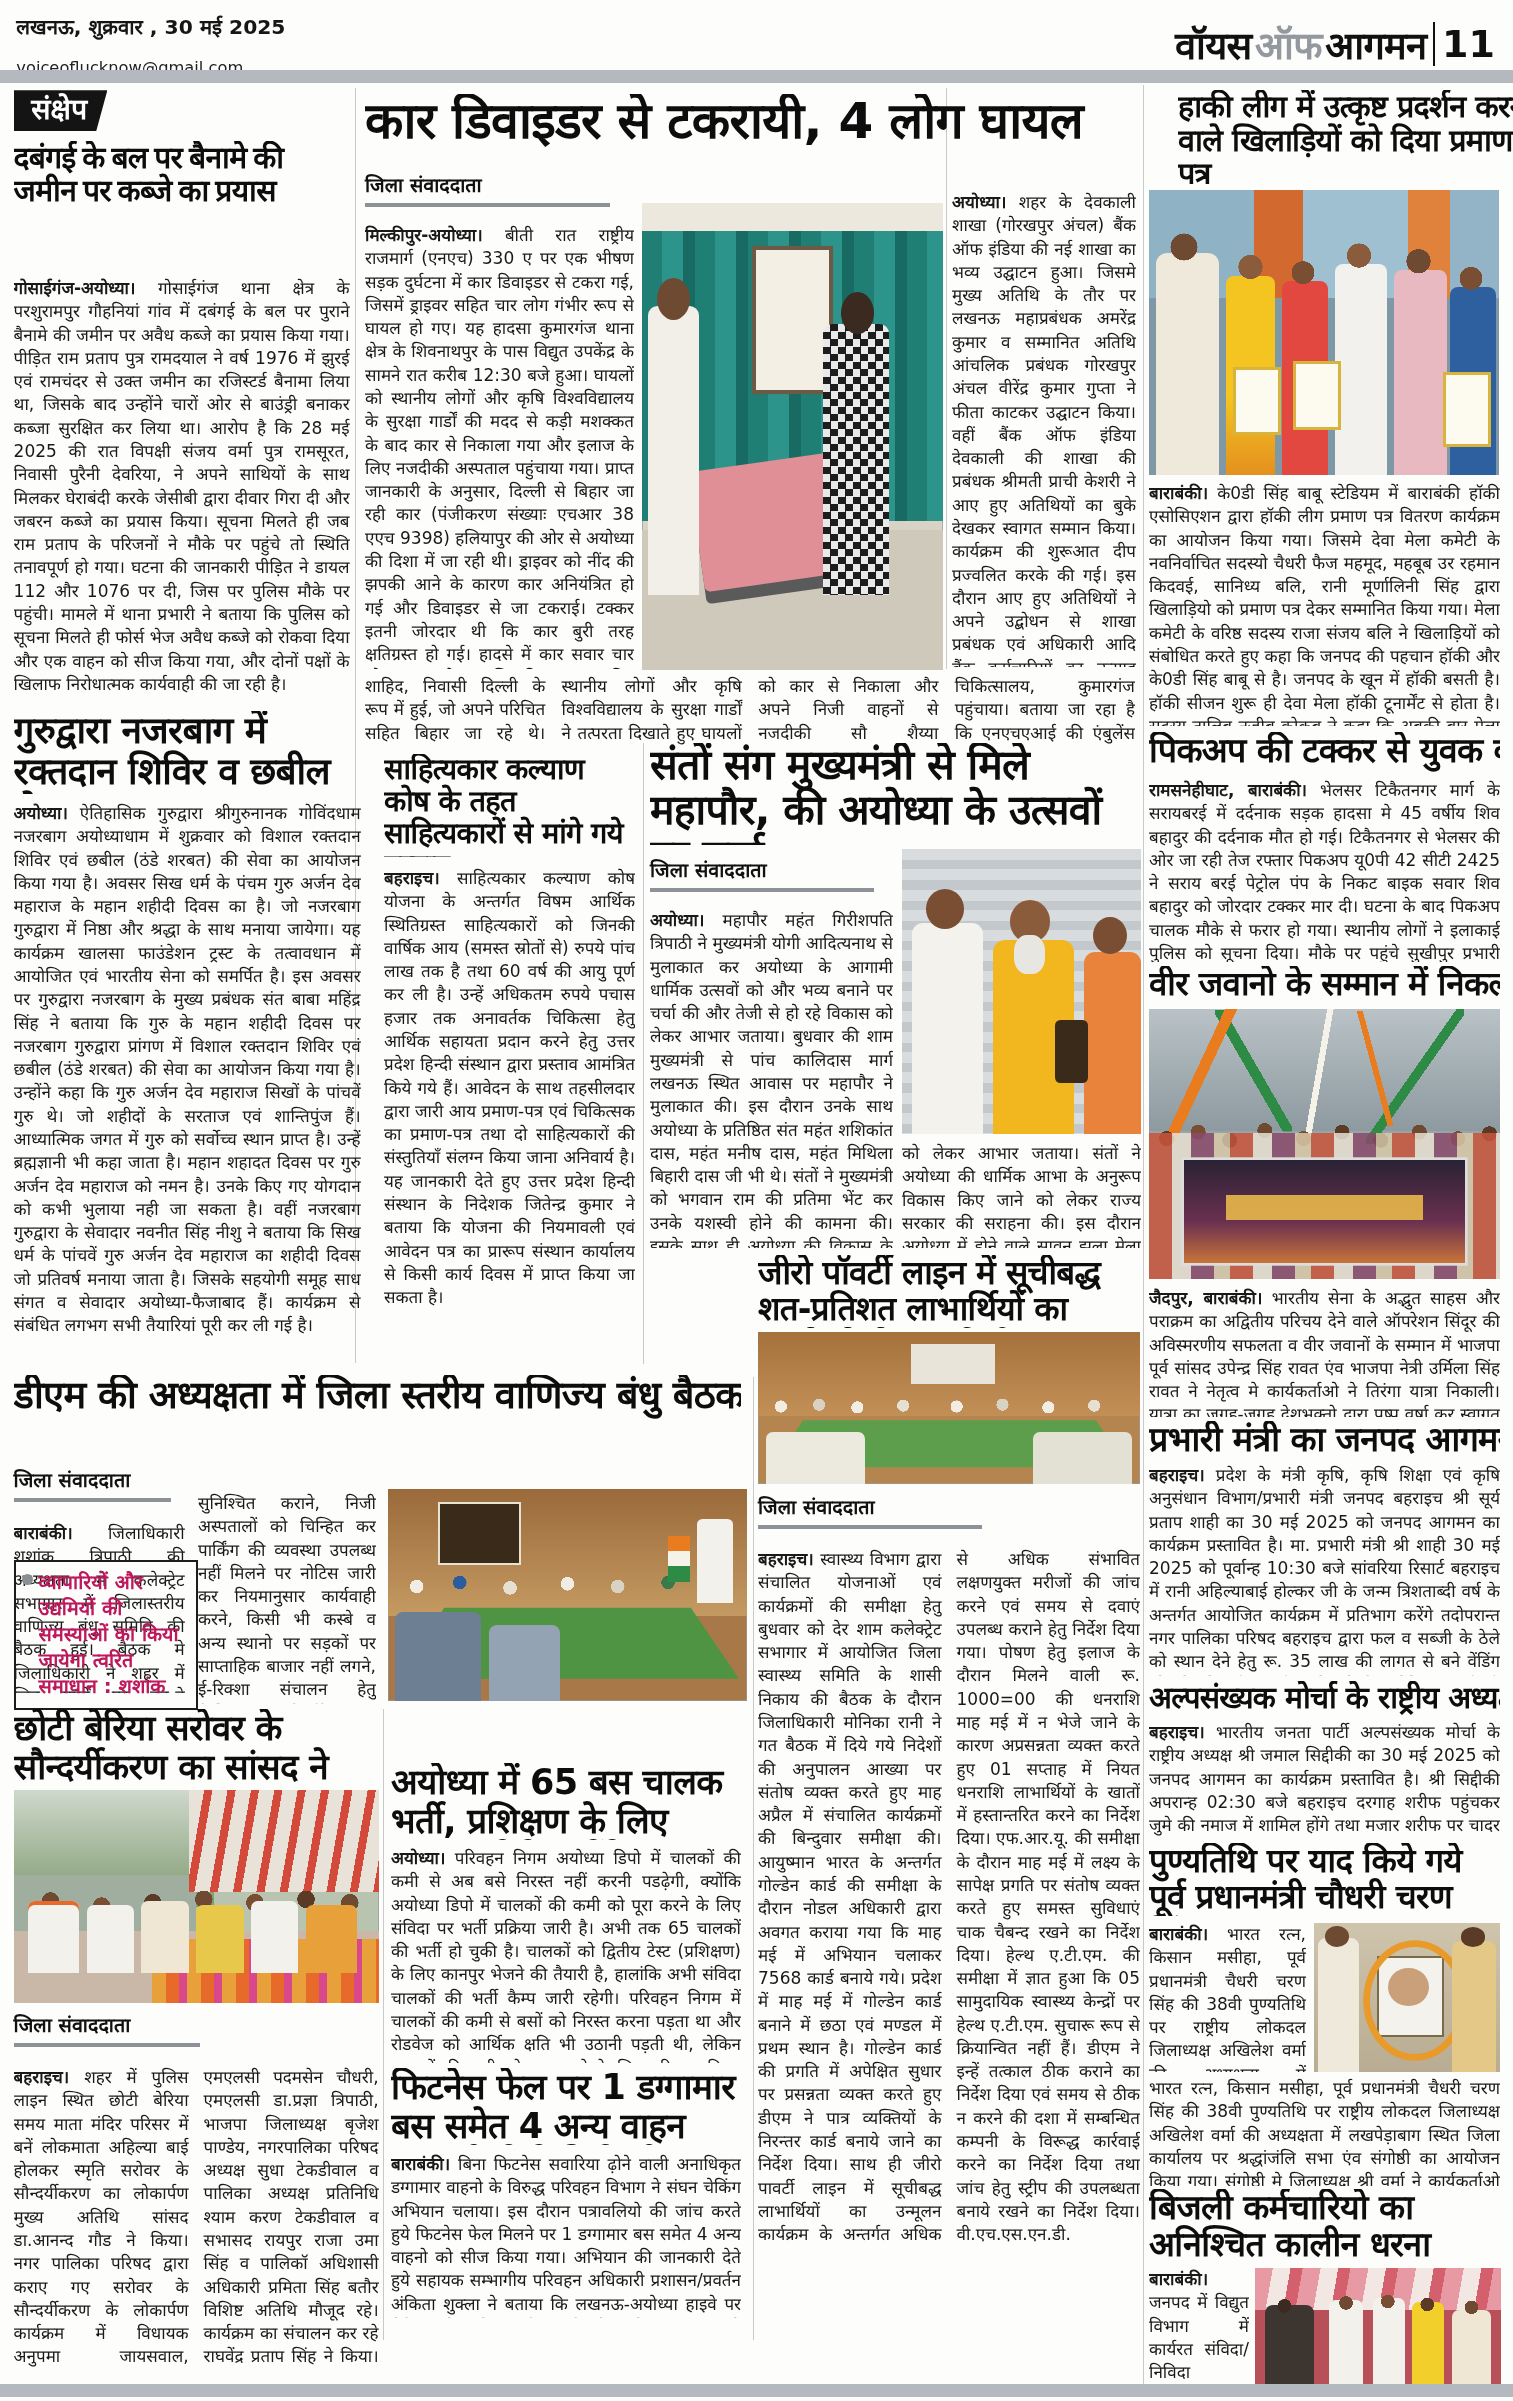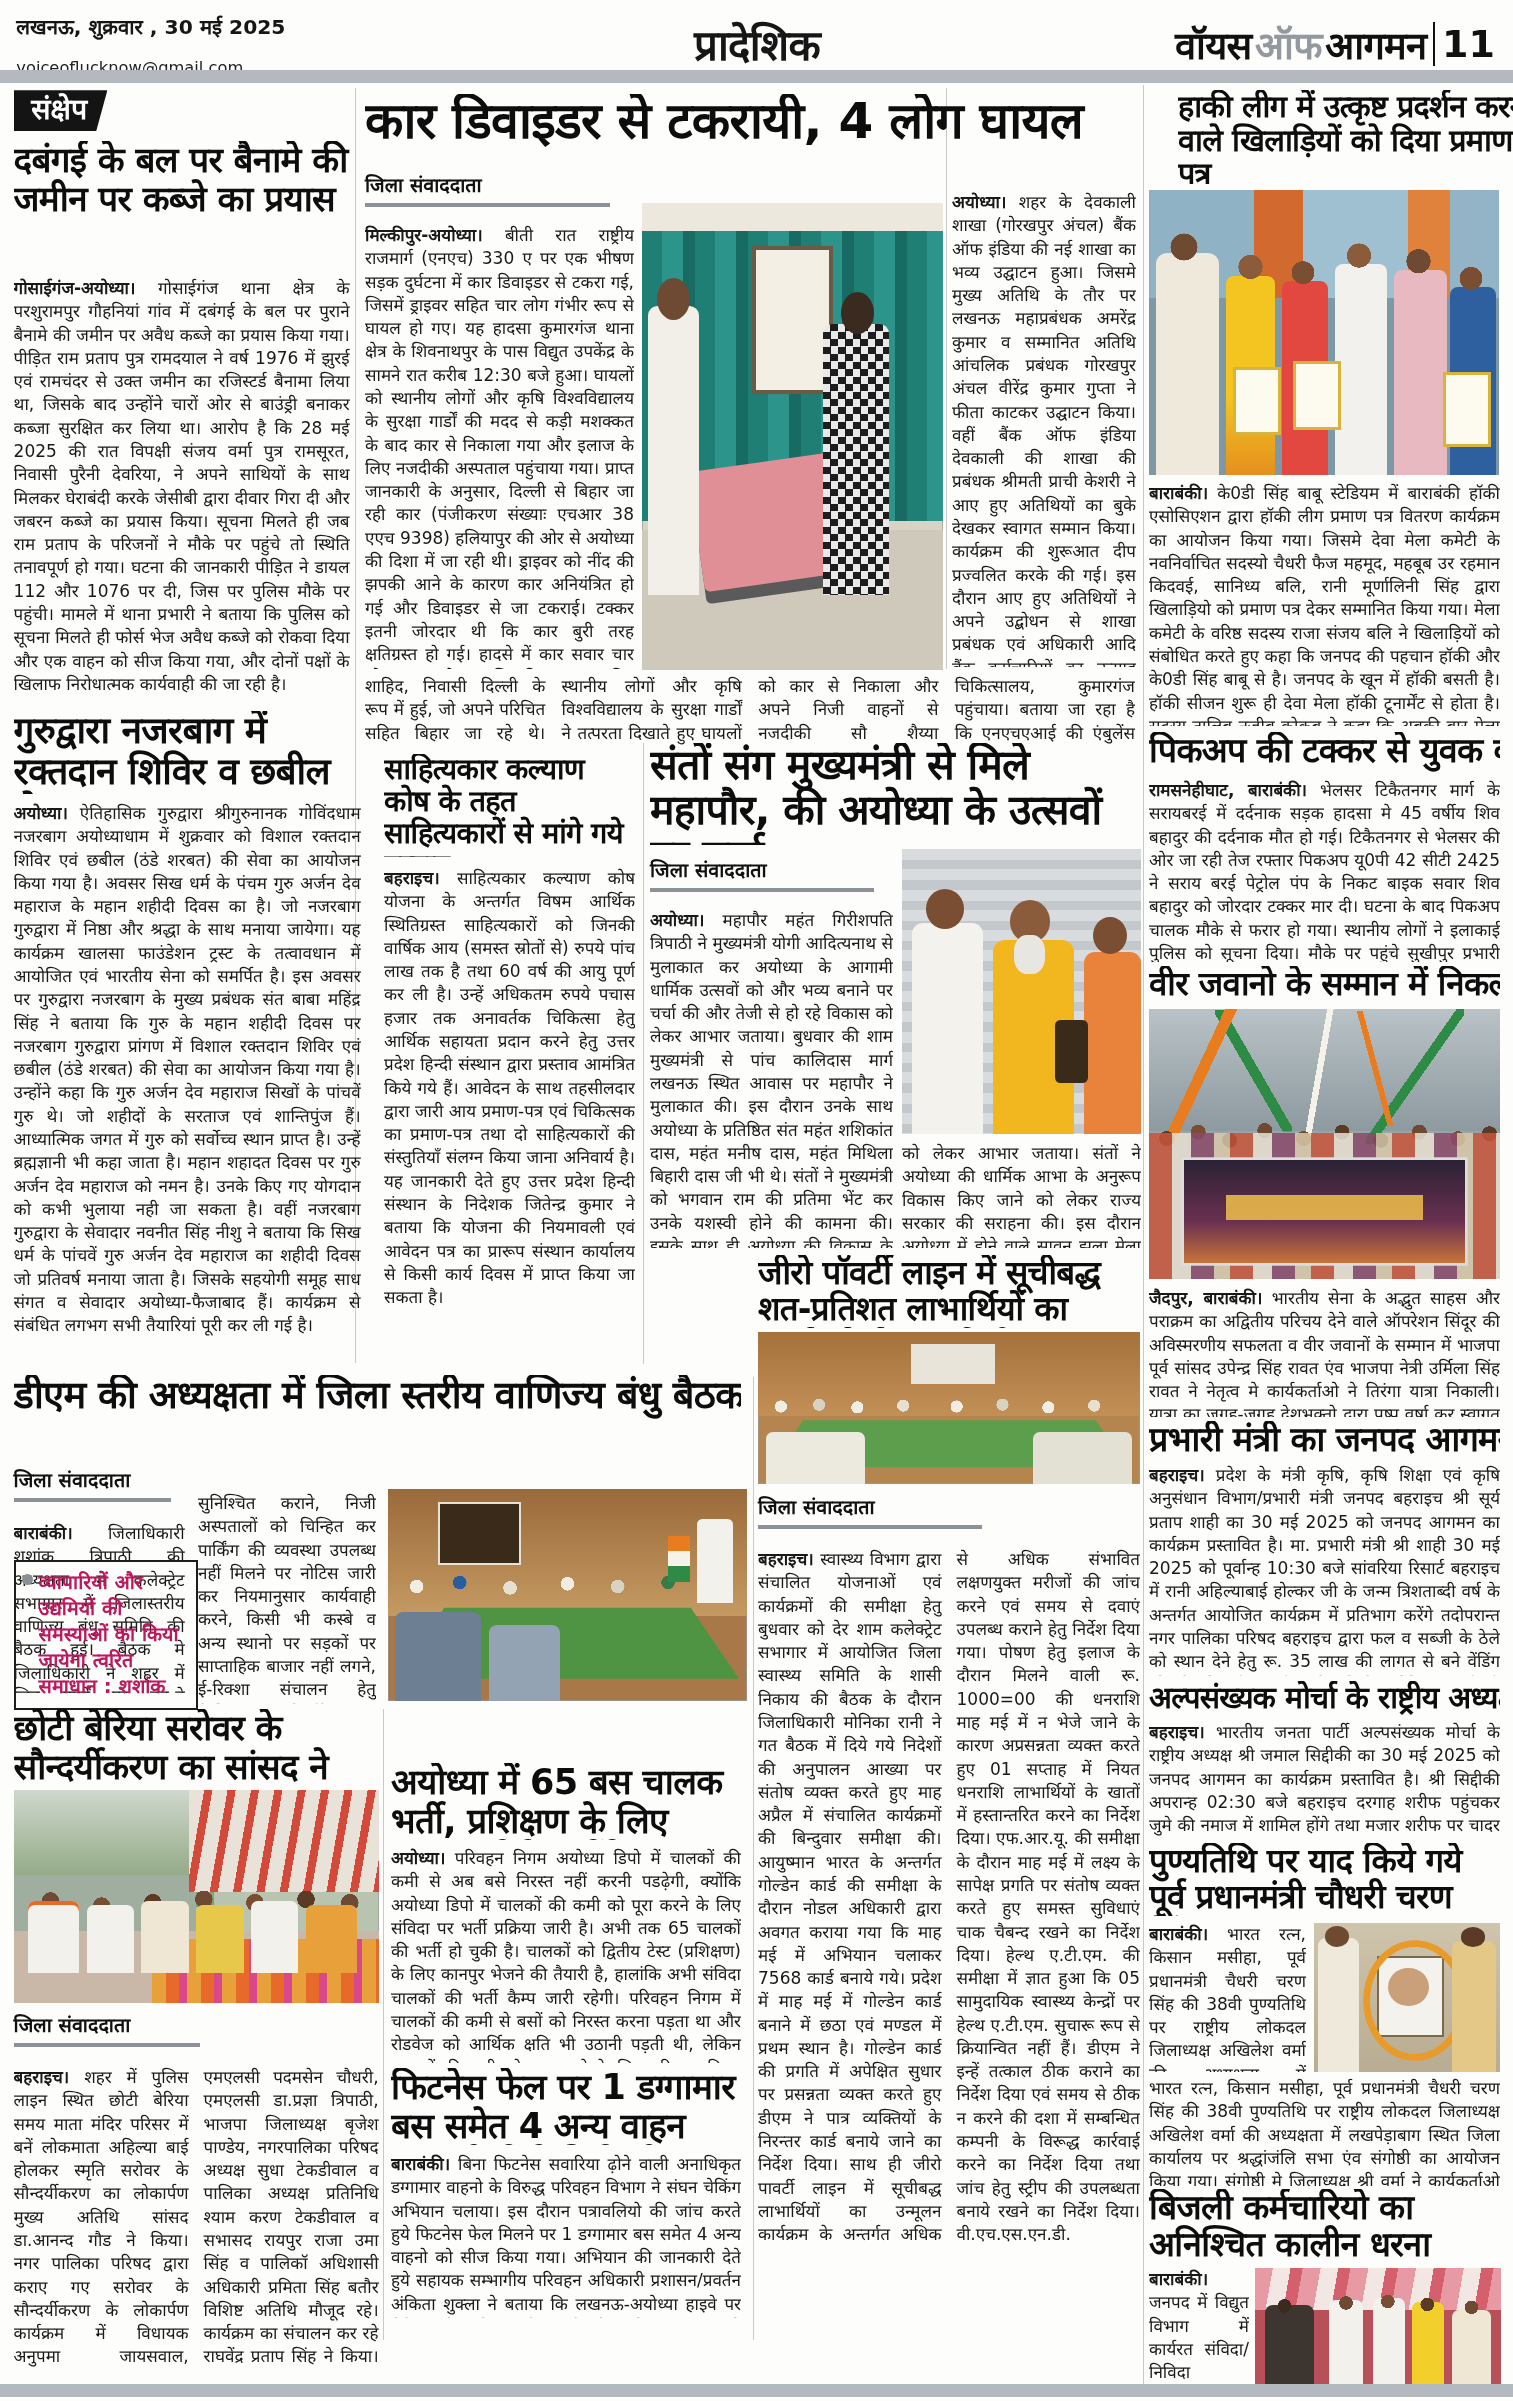--- a/index.html
+++ b/index.html
@@ -28,42 +28,39 @@
 </style>
 </head>
 <body>
 
 <div id="page">
 
   <div class="abs" style="left:16.3px;top:12.2px;">
     <div style="font-weight:700;font-size:20.3px;">लखनऊ, शुक्रवार , 30 मई 2025</div>
     <div style="font-size:16.3px;margin-top:17.6px;color:#222;">voiceoflucknow@gmail.com</div>
   </div>
-  <div class="abs" style="left:0;top:15px;width:1514px;text-align:center;">
-    <span style="font-weight:800;font-size:42px;letter-spacing:-0.7px;">प्रादेशिक</span>
-  </div>
   <div class="abs" style="right:19px;top:17.6px;display:flex;align-items:center;">
     <span class="mast1">वॉयस</span>&nbsp;
     <span class="mast2">ऑफ</span>&nbsp;
     <span class="mast3">आगमन</span>
     <span class="pgnum">11</span>
   </div>
   <div class="graybar" style="top:70px;"></div>
 
   <div class="vrule" style="left:355px;top:88px;height:1275px;"></div>
   <div class="vrule" style="left:946px;top:88px;height:581px;"></div>
   <div class="vrule" style="left:1143px;top:85px;height:2302px;"></div>
   <div class="vrule" style="left:643px;top:743px;height:621px;"></div>
   <div class="vrule" style="left:753px;top:1377px;height:963px;"></div>
   <div class="vrule" style="left:383px;top:1709px;height:631px;"></div>
 
   <div class="abs" style="left:13.6px;top:90px;">
     <span class="badge">संक्षेप</span>
   </div>
-  <div class="abs hl" style="left:13.6px;top:141px;width:336px;height:129px;font-size:35px;">दबंगई के बल पर बैनामे की जमीन पर कब्जे का प्रयास</div>
+  <div class="abs hl" style="left:13.6px;top:141px;width:336px;height:129px;font-size:30px;font-family:Liberation Serif, serif;">दबंगई के बल पर बैनामे की जमीन पर कब्जे का प्रयास</div>
   <div class="abs body" style="left:13.6px;top:277px;width:336px;height:431px;">
     <b>गोसाईगंज-अयोध्या।</b>
     <span>गोसाईगंज थाना क्षेत्र के परशुरामपुर गौहनियां गांव में दबंगई के बल पर पुराने बैनामे की जमीन पर अवैध कब्जे का प्रयास किया गया। पीड़ित राम प्रताप पुत्र रामदयाल ने वर्ष 1976 में झुरई एवं रामचंदर से उक्त जमीन का रजिस्टर्ड बैनामा लिया था, जिसके बाद उन्होंने चारों ओर से बाउंड्री बनाकर कब्जा सुरक्षित कर लिया था। आरोप है कि 28 मई 2025 की रात विपक्षी संजय वर्मा पुत्र रामसूरत, निवासी पुरैनी देवरिया, ने अपने साथियों के साथ मिलकर घेराबंदी करके जेसीबी द्वारा दीवार गिरा दी और जबरन कब्जे का प्रयास किया। सूचना मिलते ही जब राम प्रताप के परिजनों ने मौके पर पहुंचे तो स्थिति तनावपूर्ण हो गया। घटना की जानकारी पीड़ित ने डायल 112 और 1076 पर दी, जिस पर पुलिस मौके पर पहुंची। मामले में थाना प्रभारी ने बताया कि पुलिस को सूचना मिलते ही फोर्स भेज अवैध कब्जे को रोकवा दिया और एक वाहन को सीज किया गया, और दोनों पक्षों के खिलाफ निरोधात्मक कार्यवाही की जा रही है।</span>
   </div>
 
   <div class="abs hl" style="left:365px;top:94px;width:766px;height:65px;font-size:50px;white-space:nowrap;">कार डिवाइडर से टकरायी, 4 लोग घायल</div>
   <div class="abs" style="left:365px;top:171px;width:266px;">
     <div class="byline">जिला संवाददाता</div>
     <div class="brule"></div>
   </div>

